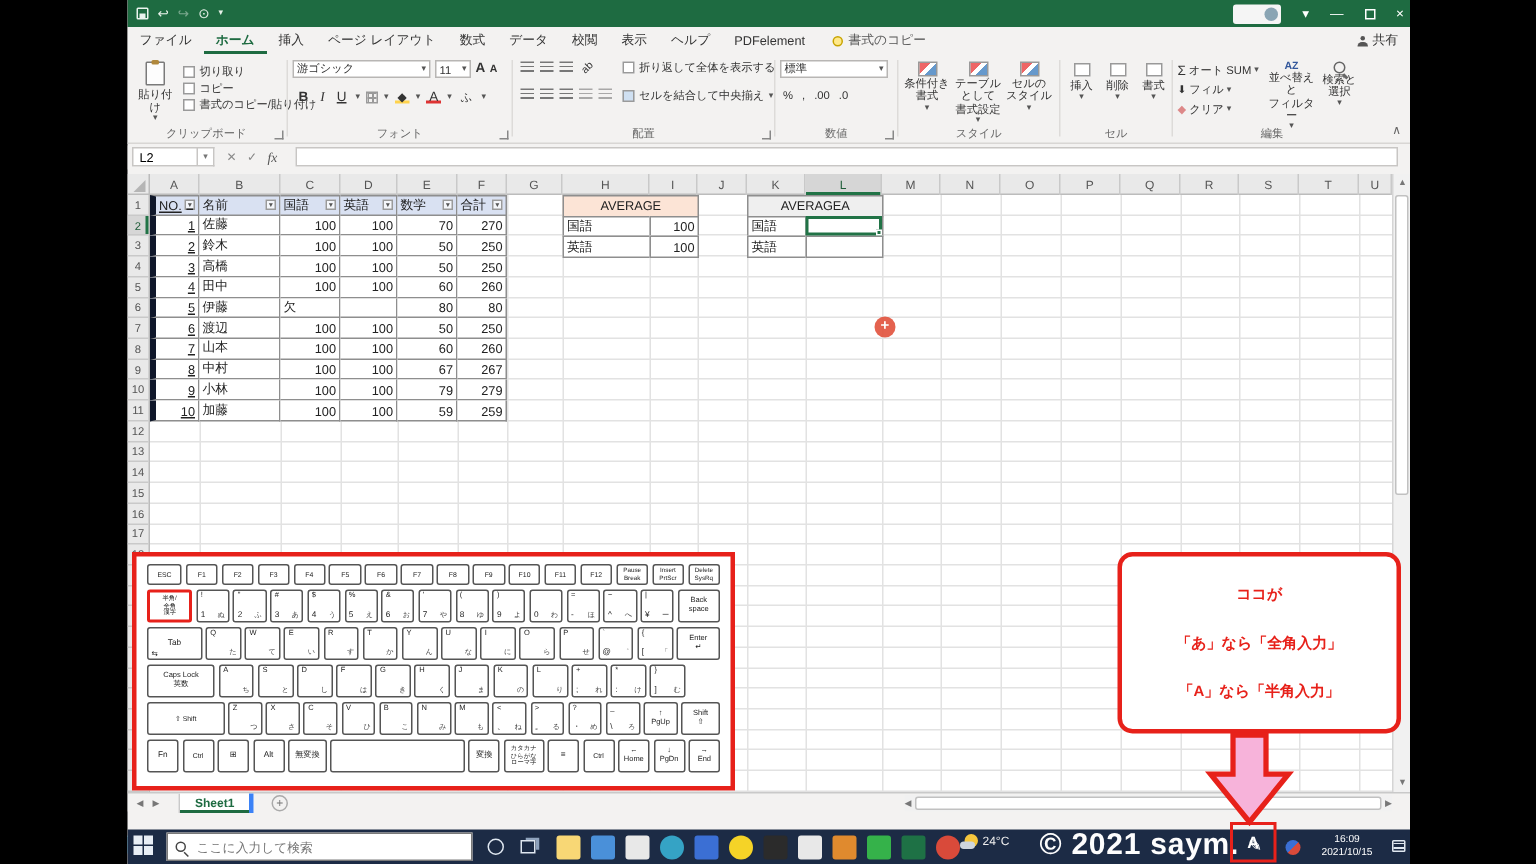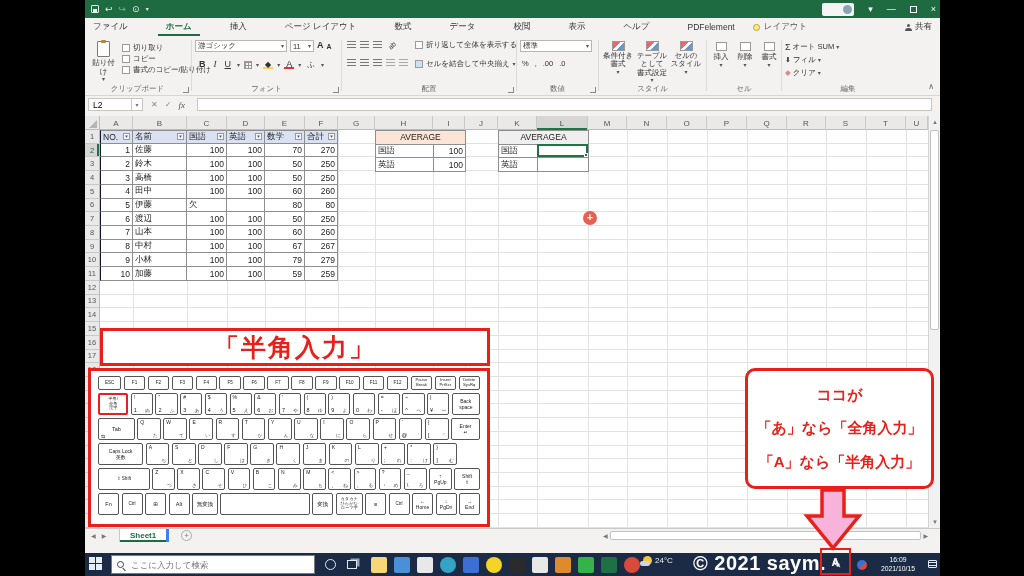--- a/index.html
+++ b/index.html
@@ -75,21 +75,21 @@
   .rowcell{border-bottom:1px solid #c9c9c9;font-size:7.5px;color:#555;display:flex;align-items:center;justify-content:center;}
   .rowcell.sel{background:#d6d6d6;box-shadow:inset -2px 0 0 #217346;color:#1e5c38;}
   .gridbg{position:absolute;left:15px;top:130px;width:828px;height:398px;background:#fff;}
   .rline{border-bottom:1px solid #e2e2e2;}
   .vline{position:absolute;top:130px;height:398px;width:1px;background:#e2e2e2;}
   
   .xtable{position:absolute;left:15px;top:130px;display:grid;z-index:3;font-size:8.5px;color:#222;}
   .xc{border-right:1px solid #8e8e8e;border-bottom:1px solid #8e8e8e;display:flex;align-items:center;padding:0 2px;background:#fff;overflow:hidden;white-space:nowrap;}
   .xc.head{background:#d9e1f2;justify-content:space-between;border-top:1px solid #8e8e8e;}
   .xc.num{justify-content:flex-end;}
-  .xc:nth-child(6n+1){border-left:1px solid #0f172a;}
+  .xc:nth-child(6n+1){border-left:4px solid #0f172a;text-decoration:underline;}
   .filterbtn{width:7px;height:7px;border:1px solid #9a9a9a;background:#f4f6fa;color:#555;font-size:4.5px;line-height:6px;text-align:center;flex:none;}
   .blocktbl{position:absolute;display:grid;z-index:3;font-size:8.5px;color:#222;}
   .bc{border:1px solid #8e8e8e;margin-right:-1px;margin-bottom:-1px;display:flex;align-items:center;padding:0 2px;background:#fff;overflow:hidden;}
   .bc.title{justify-content:center;}
   .bc.num{justify-content:flex-end;}
   .selcell{position:absolute;border:2px solid #217346;z-index:5;background:transparent;}
   .selhandle{position:absolute;right:-2px;bottom:-2px;width:4px;height:4px;background:#217346;border:1px solid #fff;}
   .cursordot{position:absolute;width:14px;height:14px;border-radius:50%;background:#e2523c;opacity:.9;z-index:9;color:#fff;font-size:10px;font-weight:bold;display:flex;align-items:center;justify-content:center;line-height:1;}
   
   .vscroll{position:absolute;left:843px;top:116px;width:12px;height:412px;background:#f1f1f1;border-left:1px solid #d5d5d5;font-size:6px;color:#777;}
@@ -135,21 +135,21 @@
   .kbbox{position:absolute;left:3px;top:368px;width:402px;height:159px;background:#fff;border:3px solid #e7211a;z-index:20;padding:5px 7px;display:flex;flex-direction:column;gap:3px;}
   .krow{display:flex;gap:2.5px;}
   .key{position:relative;border:1px solid #555;border-radius:2px;background:#fff;flex:1 1 0;color:#222;overflow:hidden;}
   .key.hl{border:2px solid #e7211a;}
   .key.ghost{visibility:hidden;border:none;}
   .kc{position:absolute;left:0;right:0;top:50%;transform:translateY(-50%);text-align:center;font-size:5.5px;line-height:1.1;}
   .kt{position:absolute;left:2px;top:0;font-size:5px;line-height:1.2;}
   .kn{position:absolute;left:2px;bottom:0;font-size:5.5px;line-height:1.2;}
   .kk{position:absolute;right:2px;bottom:0;font-size:4.8px;line-height:1.2;color:#444;}
   .ksub{position:absolute;left:2px;bottom:0;font-size:5px;}
-  .callout{position:absolute;left:660px;top:368px;width:189px;height:121px;background:#fff;border:3px solid #e7211a;border-radius:10px;z-index:20;display:flex;flex-direction:column;justify-content:space-evenly;align-items:center;color:#e7211a;font-weight:bold;font-size:15px;}
+  .callout{position:absolute;left:660px;top:368px;width:189px;height:121px;background:#fff;border:3px solid #e7211a;border-radius:10px;z-index:20;display:flex;flex-direction:column;justify-content:space-evenly;align-items:center;color:#e7211a;font-weight:bold;font-size:10px;}
   .arrowsvg{position:absolute;left:718px;top:488px;z-index:30;}
 </style>
 </head>
 <body>
 
 <div class="stage">
   <div class="screen">
 
     <div class="titlebar">
       <div class="qat">
@@ -162,35 +162,35 @@
       <div class="winbtns">
         <span class="avatarbox"></span>
         <span class="wb">▾</span>
         <span class="wb">—</span>
         <span class="restoreic"></span>
         <span class="wb">×</span>
       </div>
     </div>
 
     <div class="tabbar">
-      <div id="menu-tabs" style="display:flex;height:100%;gap:22px;">
+      <div id="menu-tabs" style="display:flex;height:100%;">
           <div class="mtab">ファイル</div>
           <div class="mtab active">ホーム</div>
           <div class="mtab">挿入</div>
           <div class="mtab">ページ レイアウト</div>
           <div class="mtab">数式</div>
           <div class="mtab">データ</div>
           <div class="mtab">校閲</div>
           <div class="mtab">表示</div>
           <div class="mtab">ヘルプ</div>
           <div class="mtab">PDFelement</div>
         </div>
       <div class="tellme">
         <span class="bulb"></span>
-        <span>レイアウト</span>
+        <span>書式のコピー</span>
       </div>
       <div class="sharebtn">
         <span class="personic"></span>
         <span>共有</span>
       </div>
     </div>
 
     <div class="ribbon">
 
       <div class="grp" style="left:0;width:105px;">
@@ -351,20 +351,34 @@
           <div class="editrow">
               <span style="font-size:7px;">⬇</span>
               <span>フィル</span>
               <span class="caret">▾</span>
             </div>
           <div class="editrow">
               <span style="color:#d88;">◆</span>
               <span>クリア</span>
               <span class="caret">▾</span>
             </div>
+        </div>
+        <div style="position:absolute;left:62px;top:5px;display:flex;">
+          <div class="bigedit">
+            <span class="azic">AZ</span>
+            <span id="sort-line1">並べ替えと</span>
+            <span id="sort-line2">フィルター</span>
+            <span class="caret">▾</span>
+          </div>
+          <div class="bigedit">
+            <span class="magic"></span>
+            <span id="find-line1">検索と</span>
+            <span id="find-line2">選択</span>
+            <span class="caret">▾</span>
+          </div>
         </div>
         <div class="grplabel">編集</div>
       </div>
       <div class="collapse">∧</div>
     </div>
 
     <div class="fbar">
       <div class="namebox">L2</div>
       <div class="nbdrop">▾</div>
       <div class="fxicons">
@@ -671,21 +685,20 @@
           <span>A</span>
         </div>
       <div class="minilogo"></div>
       <div class="clock">
         <div>16:09</div>
         <div>2021/10/15</div>
       </div>
       <div class="actionc"></div>
     </div>
 
-    <div class="hankakubox">「半角入力」</div>
     <div class="kbbox" id="kbbox">
         <div class="krow" style="height: 14px; flex: 0 0 auto;">
           <div class="key" style="flex: 1.1 1 0px;">
             <div class="kc" style="font-size: 4.6px;">ESC</div>
           </div>
           <div class="key" style="flex: 1 1 0px;">
             <div class="kc" style="font-size: 4.6px;">F1</div>
           </div>
           <div class="key" style="flex: 1 1 0px;">
             <div class="kc" style="font-size: 4.6px;">F2</div>

